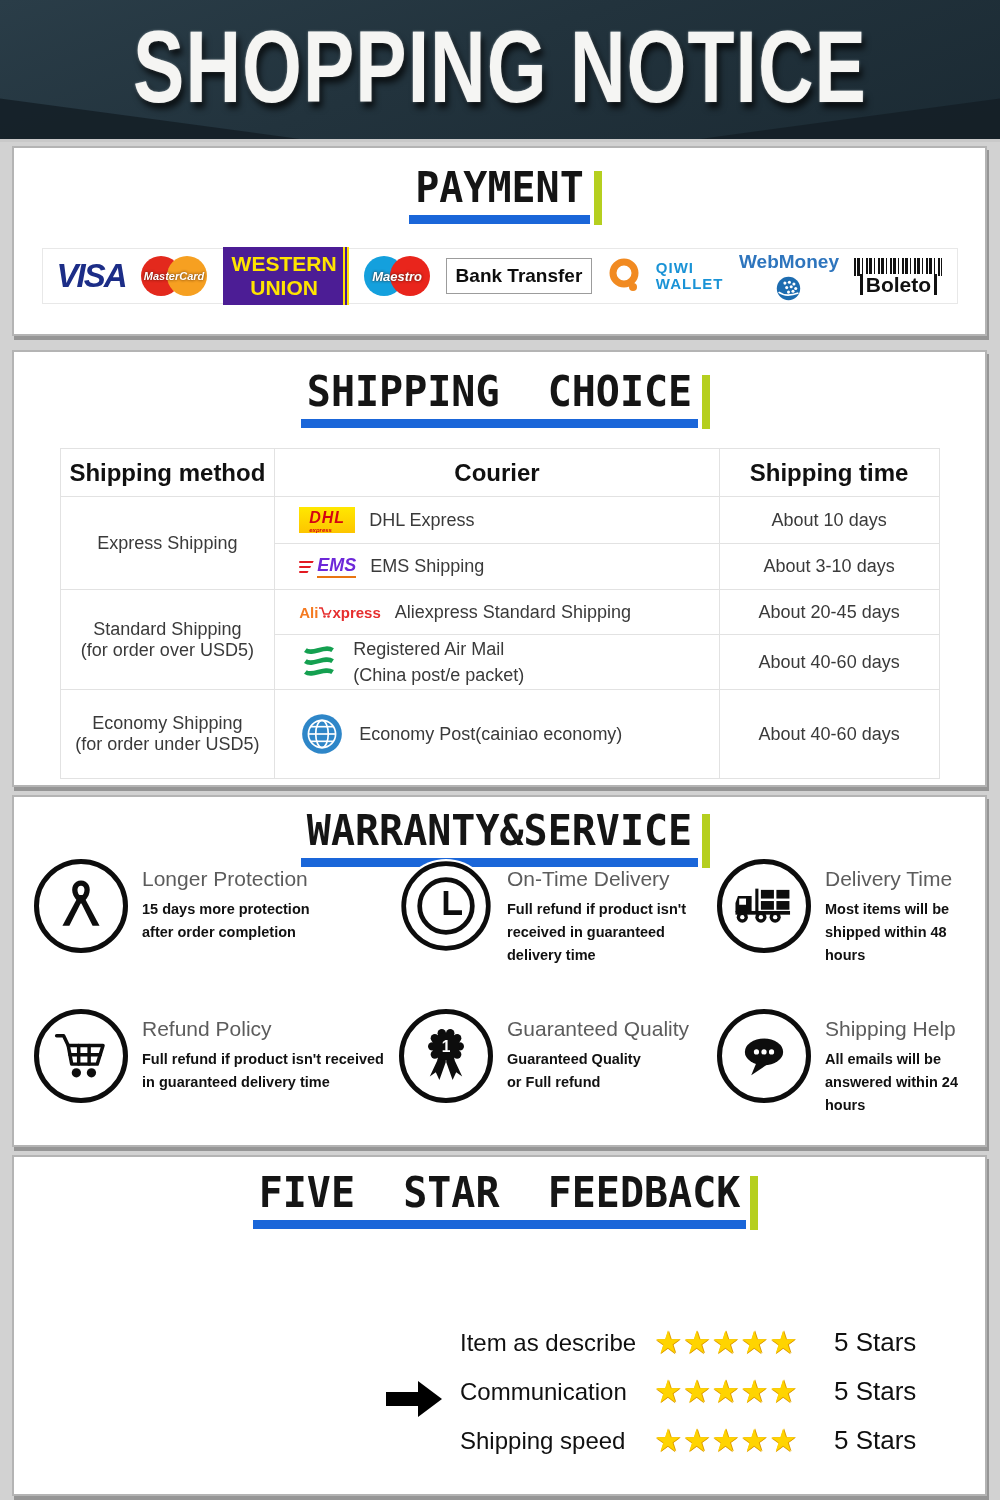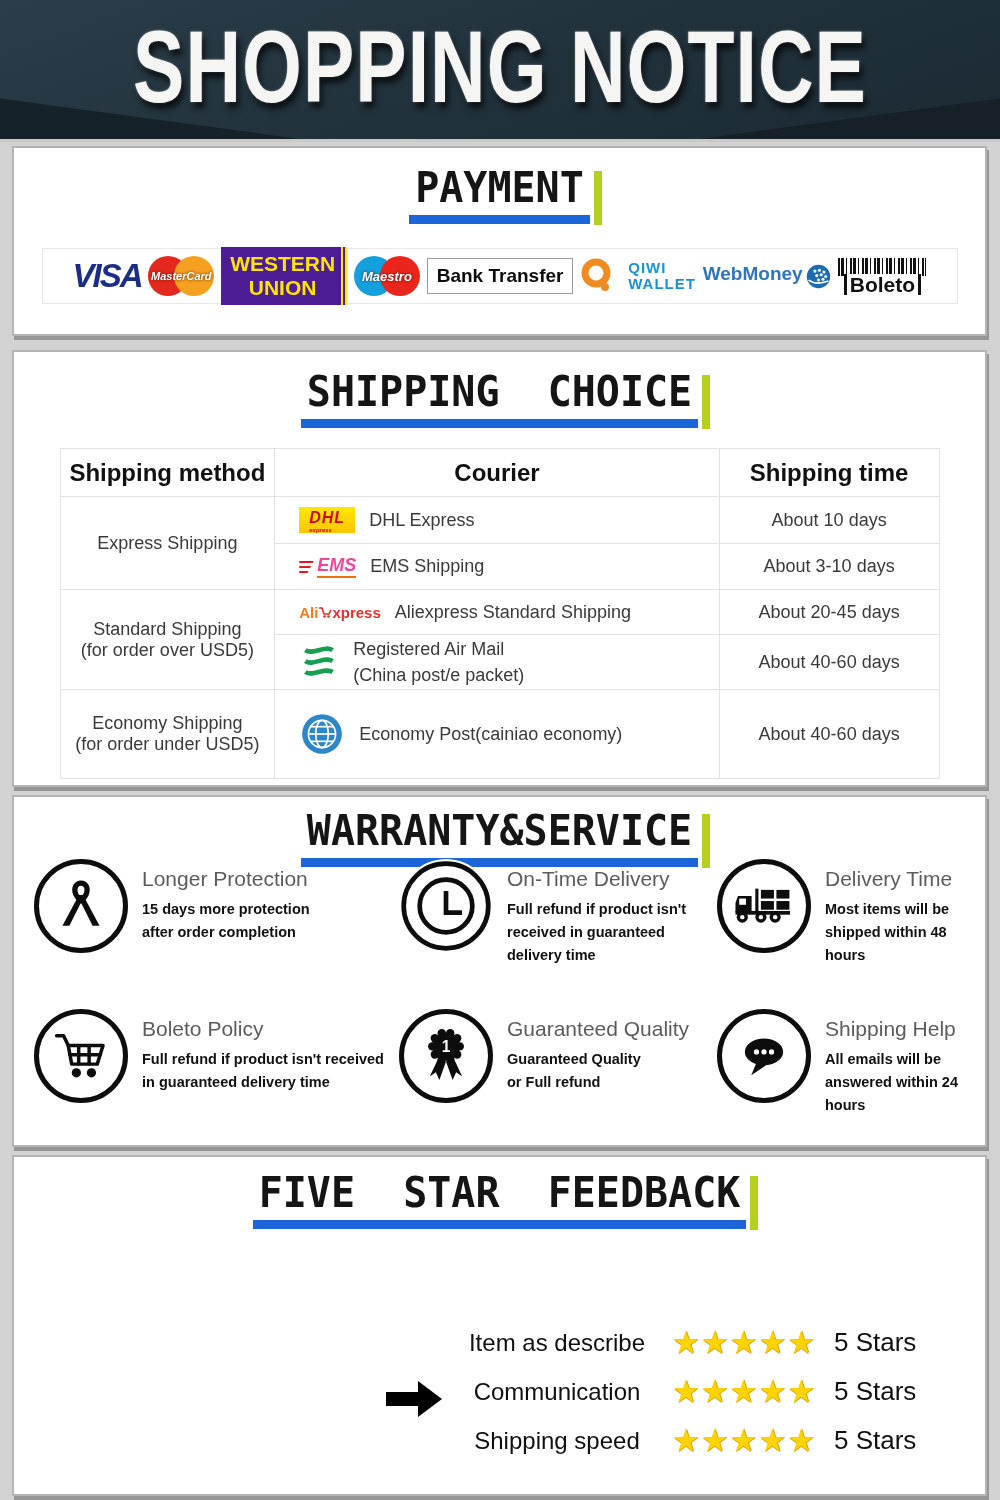--- a/index.html
+++ b/index.html
@@ -56,21 +56,21 @@
   .sec-underline { height:9px; background:#1a66d9; margin:3px -6px 0 -6px; }
   .sec-accent {
     position:absolute; right:-18px; top:5px; bottom:-1px; width:8px; background:#b5cf1f;
   }
 
   
   .pay-strip {
     width:916px; height:56px; margin:24px auto 0;
     border:1px solid #e8e8e8;
     display:flex; align-items:center; justify-content:space-between;
-    padding:0 30px;
+    padding:0 14px;
   }
   .visa-text { font-size:33px; font-weight:bold; font-style:italic; color:#1c2d87; letter-spacing:-2px; }
   .circ-card { position:relative; width:66px; height:42px; flex-shrink:0; }
   .circ-card .c1, .circ-card .c2 { position:absolute; top:1px; width:40px; height:40px; border-radius:50%; }
   .mastercard .c1 { left:0;   background:#e3291d; }
   .mastercard .c2 { left:26px; background:#f6a021; z-index:0; }
   .maestro .c1    { left:0;   background:#14a0dd; }
   .maestro .c2    { left:26px; background:#e9251c; }
   .circ-label {
     position:absolute; left:0; right:0; top:50%; transform:translateY(-50%);
@@ -79,21 +79,21 @@
   }
   .maestro .circ-label { font-size:13px; }
   .wu-box {
     background:#4c1d95; color:#ffe400; font-weight:bold; font-size:21px; line-height:1.15;
     padding:5px 6px 5px 9px; text-align:center; letter-spacing:0;
     border-right:6px double #ffe400;
   }
   .bank-transfer { border:1px solid #9c9c9c; padding:6px 9px; font-weight:bold; font-size:19px; color:#0d0d0d; }
   .qiwi { display:flex; align-items:center; gap:14px; }
   .qiwi-text { color:#1a93d6; font-weight:bold; font-size:15px; line-height:1.1; letter-spacing:1px; }
-  .webmoney { display:flex; gap:2px; }
+  .webmoney { display:flex; align-items:center; gap:2px;flex-direction:column; }
   .webmoney-text { color:#2e75bd; font-weight:bold; font-size:19px; }
   .boleto { display:flex; flex-direction:column; align-items:center; }
   .barcode {
     width:88px; height:18px;
     background: repeating-linear-gradient(90deg,#111 0 2px,#fff 2px 3px,#111 3px 6px,#fff 6px 8px,#111 8px 9px,#fff 9px 12px);
   }
   .boleto-text {
     font-size:21px; font-weight:bold; color:#111; line-height:1;
     border-left:3px solid #111; border-right:3px solid #111; padding:0 3px; margin-top:-2px;
     background:#fff;
@@ -117,21 +117,21 @@
   .logo-dhl {
     background:linear-gradient(#ffe800,#fdc500); color:#d40511;
     font-style:italic; font-weight:bold; font-size:16px; letter-spacing:1px;
     padding:2px 10px 6px; position:relative; flex-shrink:0;
   }
   .logo-dhl small { position:absolute; left:10px; bottom:0; font-size:6px; letter-spacing:0; }
   .logo-ems { display:flex; align-items:center; gap:3px; flex-shrink:0; }
   .ems-stripes { width:15px; height:13px;
     background:repeating-linear-gradient(0deg,#e21a22 0 2.5px,transparent 2.5px 5px);
     clip-path:polygon(0 0,100% 0,55% 100%,0 100%); }
-  .ems-text { color:#ec4899; font-weight:bold; font-style:italic; font-size:18px; border-bottom:2px solid #e87511; }
+  .ems-text { color:#6d28d9; font-weight:bold; font-style:italic; font-size:18px; border-bottom:2px solid #e87511; }
   .logo-ali { display:flex; align-items:center; font-weight:bold; font-size:15px; flex-shrink:0; }
   .ali-a { color:#f57a20; } .ali-x { color:#e62e2e; }
   .shape-icon { flex-shrink:0; display:inline-flex; }
 
   
   .w-grid { position:absolute; top:62px; left:20px; right:6px; }
   .w-row { display:grid; grid-template-columns:365px 318px 1fr; height:150px; }
   .w-item { display:flex; align-items:flex-start; gap:14px; }
   .w-iconcircle {
     width:94px; height:94px; border:5px solid #0d0d0d; border-radius:50%;
@@ -146,21 +146,21 @@
   .banner-text {
     position:absolute; left:60px; right:60px; top:50%; transform:translateY(-54%);
     text-align:center; font-style:italic; font-size:21px; color:#1a1a1a;
   }
   .cta-text {
     position:absolute; left:28px; top:178px; width:352px;
     font-style:italic; font-size:23px; color:#0b0b0b; line-height:1.5; text-align:center;
   }
   .arrow-wrap { position:absolute; left:372px; top:222px; }
   .ratings { position:absolute; left:446px; top:168px; display:flex; flex-direction:column; gap:14px; }
-  .rate-row { display:flex; align-items:center; height:35px;text-align:center; }
+  .rate-row { display:flex; align-items:center; height:35px; }
   .rate-label { width:194px; font-size:24px; color:#101010; }
   .rate-stars {
     width:180px; font-size:31px; line-height:1; color:#ffd400; letter-spacing:1px;
     text-shadow: 0 1px 0 #de9b00, 1px 0 0 #de9b00;
   }
   .rate-value { font-size:26px; color:#101010; margin-left:0; }
 </style>
 </head>
 <body>
 
@@ -416,21 +416,21 @@
             <g fill="none" stroke="#0d0d0d" stroke-width="6" stroke-linecap="round" stroke-linejoin="round">
               <path d="M8,9 H20 L28,26"></path>
               <path d="M28,26 H88 L78,58 H34 Z"></path>
               <path d="M46,26 V58 M64,26 V58 M31,42 H83"></path>
             </g>
             <circle cx="42" cy="73" r="8" fill="#0d0d0d"></circle>
               <circle cx="68" cy="73" r="8" fill="#0d0d0d"></circle>
           </svg>
         </div>
         <div class="w-text">
-          <div class="w-title">Boleto Policy</div>
+          <div class="w-title">Refund Policy</div>
           <div class="w-line">Full refund if product isn't received</div>
           <div class="w-line">in guaranteed delivery time</div>
         </div>
       </div>
       <div class="w-item">
         <div class="w-iconcircle">
           <svg width="60" height="62" viewBox="0 0 100 100">
             <g fill="#0d0d0d">
               <circle cx="73" cy="34" r="7"></circle>
                 <circle cx="68.6" cy="47.5" r="7"></circle>

